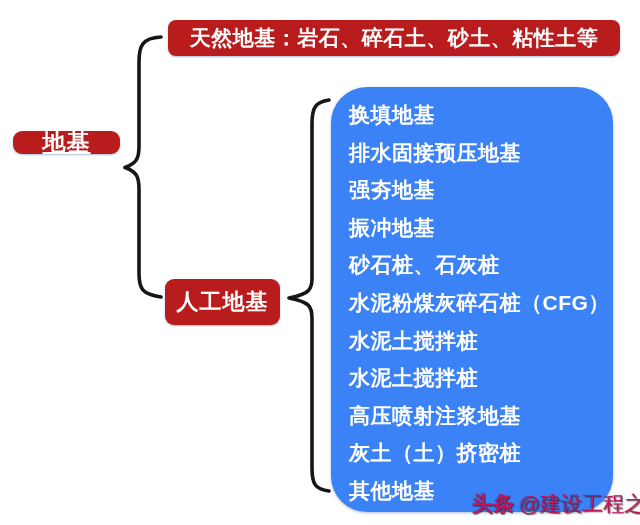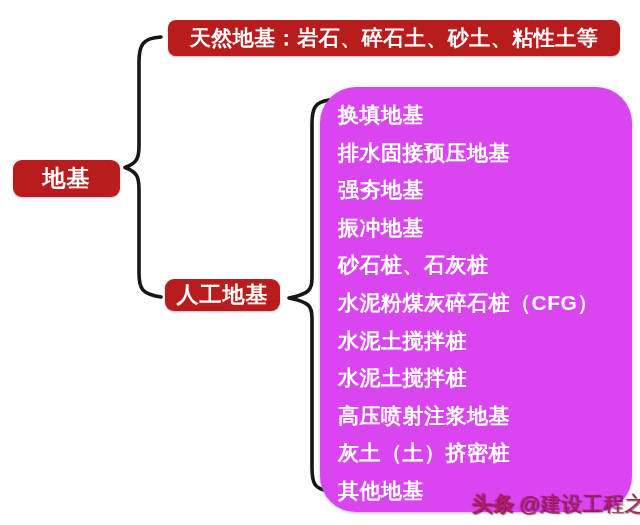--- a/index.html
+++ b/index.html
@@ -20,42 +20,43 @@
     color: #ffffff;
     display: flex;
     align-items: center;
     justify-content: center;
     border-radius: 9px;
     font-weight: 700;
     letter-spacing: 1px;
     box-shadow: 0 1px 2px rgba(20,60,120,0.35);
   }
   .node-root {
-    left: 13px; top: 160px;
-    width: 107px; height: 37px;
+    left: 13px; top: 131px;
+    width: 107px; height: 23px;
     font-size: 23px;
+    text-decoration: underline;
   }
   .node-natural {
     left: 168px; top: 20px;
     width: 452px; height: 36px;
     border-radius: 8px;
     font-size: 21px;
     font-weight: 600;
     letter-spacing: 0.5px;
   }
   .node-artificial {
     left: 165px; top: 279px;
-    width: 115px; height: 32px;
+    width: 115px; height: 46px;
     font-size: 22px;
   }
   .list-box {
     position: absolute;
-    left: 320px; top: 87px;
-    width: 312px; height: 425px;
-    background: #d946ef;
+    left: 331px; top: 87px;
+    width: 282px; height: 425px;
+    background: #3b82f6;
     border-radius: 36px;
     color: #ffffff;
     padding: 9px 0 0 18px;
     box-shadow: 0 1px 3px rgba(20,60,120,0.35);
   }
   .list-item {
     height: 37.6px;
     line-height: 37.6px;
     font-size: 21px;
     font-weight: 600;

